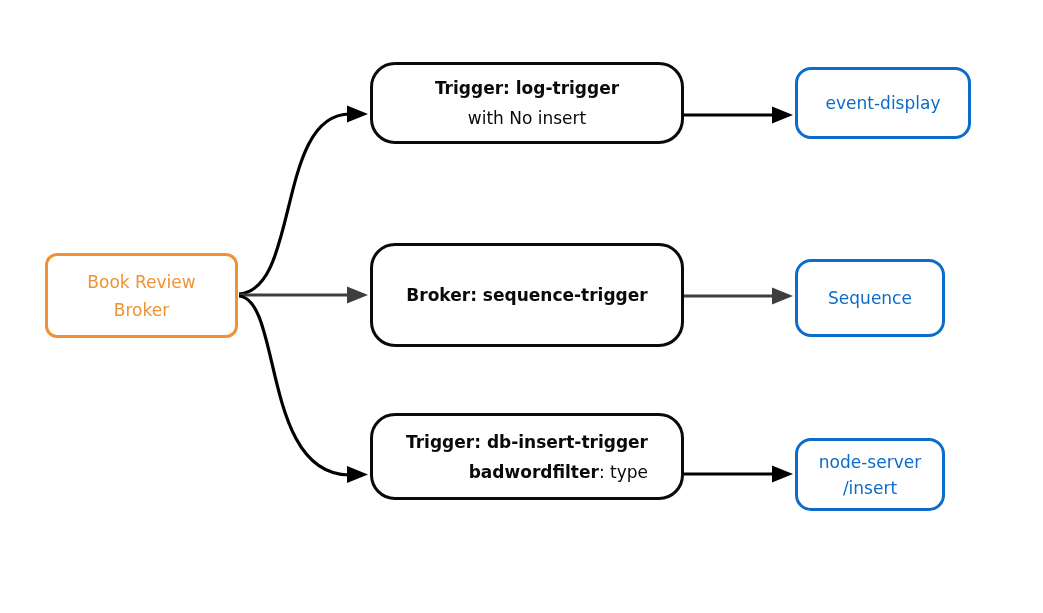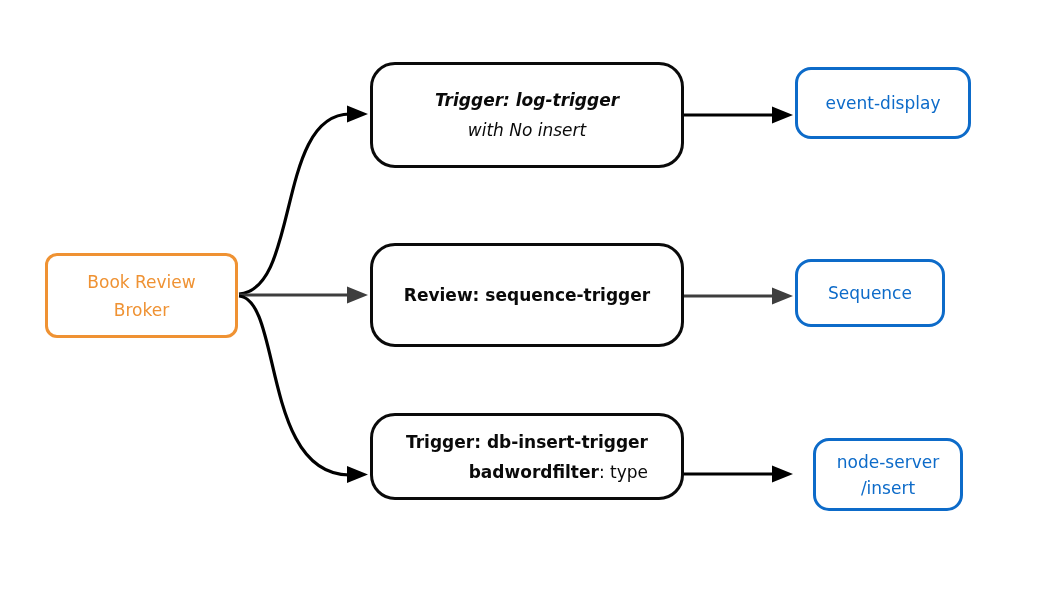--- a/index.html
+++ b/index.html
@@ -27,35 +27,35 @@
   .broker{
     left:45px;top:253px;width:193px;height:85px;
     border:3px solid var(--orange);border-radius:12px;
     color:var(--orange);font-size:17px;line-height:28px;text-align:center;
   }
   .trigger{
     left:370px;width:314px;
     border:3.2px solid var(--ink);border-radius:25px;
     color:var(--ink);font-size:17px;line-height:30px;
   }
-  .trigger-1{top:62px;height:106px;font-style:italic;}
+  .trigger-1{top:62px;height:82px;}
   .trigger-2{top:243px;height:104px;}
   .trigger-3{top:413px;height:87px;}
   .label{display:inline-block;text-align:center;}
   .label .line{white-space:nowrap;}
   .label .line.right{text-align:right;}
   .b{font-weight:bold;}
   .sink{
     left:795px;
     border:3px solid var(--blue);border-radius:16px;
     color:var(--blue);font-size:17px;line-height:26px;text-align:center;
   }
   .sink-1{top:67px;width:176px;height:72px;}
-  .sink-2{top:259px;width:150px;height:68px;}
-  .sink-3{top:438px;width:150px;height:73px;margin-left:18px;}
+  .sink-2{top:259px;width:150px;height:78px;}
+  .sink-3{top:438px;width:150px;height:73px;}
 </style>
 </head>
 <body>
 
 <div class="canvas">
 
   <svg class="edges" width="1043" height="613" viewBox="0 0 1043 613">
 
     <path class="edge-line-black" d="M 239 294 C 300 290, 276 114, 350 114"></path>
     <polygon class="arrow-black" points="368,114 347,105.5 347,122.5"></polygon>
@@ -85,21 +85,21 @@
 
   <div class="node trigger trigger-1">
     <div class="label">
       <div class="line"><span class="b">Trigger: log-trigger</span></div>
       <div class="line">with No insert</div>
     </div>
   </div>
 
   <div class="node trigger trigger-2">
     <div class="label">
-      <div class="line"><span class="b">Review: sequence-trigger</span></div>
+      <div class="line"><span class="b">Broker: sequence-trigger</span></div>
     </div>
   </div>
 
   <div class="node trigger trigger-3">
     <div class="label">
       <div class="line"><span class="b">Trigger: db-insert-trigger</span></div>
       <div class="line right"><span class="b">badwordfilter</span><span>: type</span></div>
     </div>
   </div>
 

